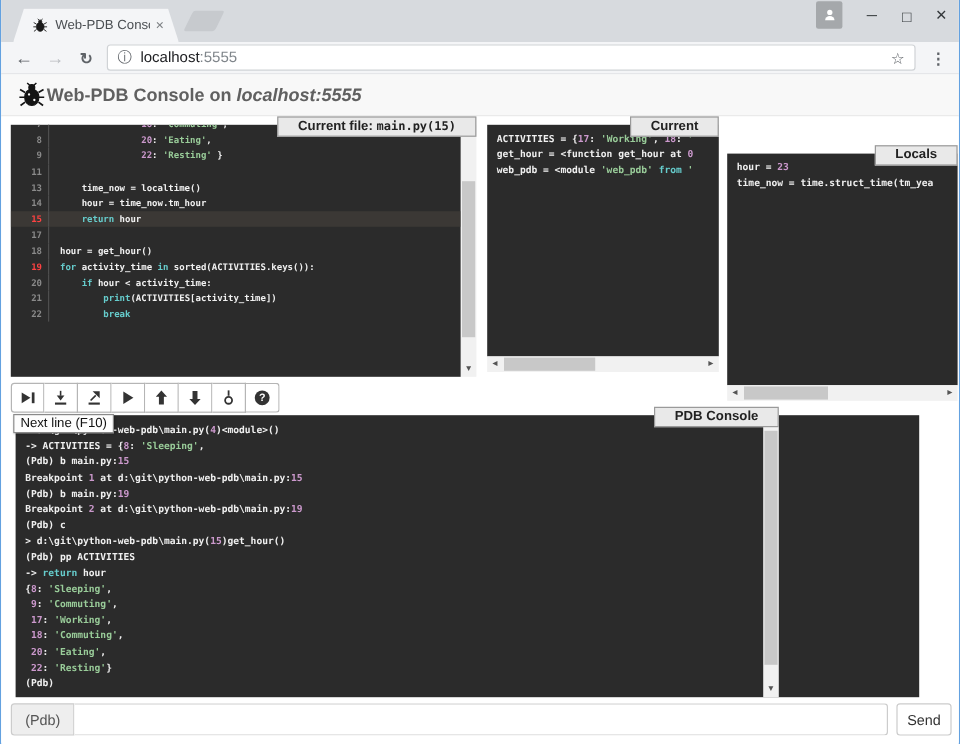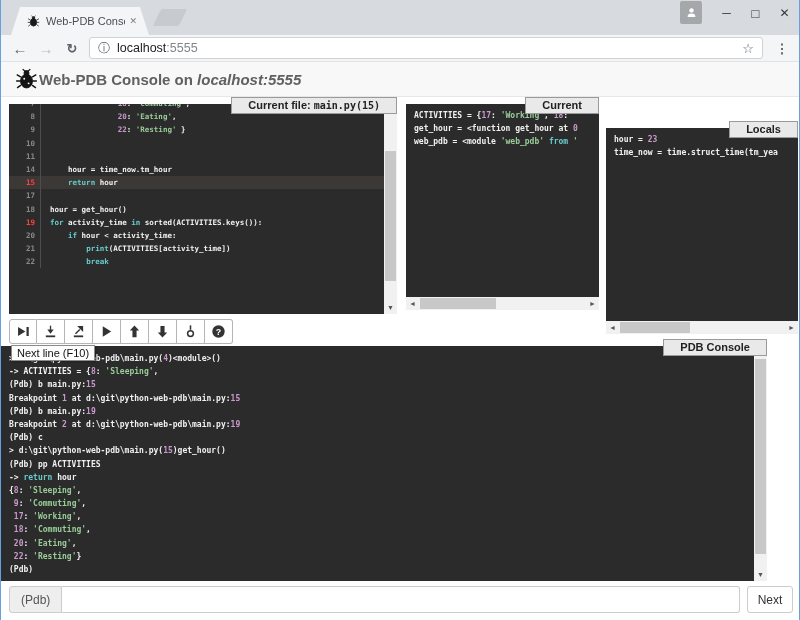--- a/index.html
+++ b/index.html
@@ -143,26 +143,26 @@
             </div>
             <div class="crow">
               <span class="gut">8</span>
               <span class="ctext"><span class="tok-pl">               </span><span class="tok-nu">20</span><span class="tok-pl">: </span><span class="tok-st">'Eating'</span><span class="tok-pl">,</span></span>
             </div>
             <div class="crow">
               <span class="gut">9</span>
               <span class="ctext"><span class="tok-pl">               </span><span class="tok-nu">22</span><span class="tok-pl">: </span><span class="tok-st">'Resting'</span><span class="tok-pl"> }</span></span>
             </div>
             <div class="crow">
-              <span class="gut">10</span>
-              <span class="ctext"></span>
-            </div>
-            <div class="crow">
               <span class="gut">11</span>
               <span class="ctext"></span>
+            </div>
+            <div class="crow">
+              <span class="gut">13</span>
+              <span class="ctext"><span class="tok-pl">    time_now = localtime()</span></span>
             </div>
             <div class="crow">
               <span class="gut">14</span>
               <span class="ctext"><span class="tok-pl">    hour = time_now.tm_hour</span></span>
             </div>
             <div class="crow current">
               <span class="gut red">15</span>
               <span class="ctext"><span class="tok-pl">    </span><span class="tok-kw">return</span><span class="tok-pl"> hour</span></span>
             </div>
             <div class="crow">
@@ -274,21 +274,21 @@
       <div class="tbtn">
         <svg width="15" height="15" viewBox="0 0 16 16">
             <circle cx="8" cy="8" r="6.6" fill="#333"></circle>
             <text x="8" y="11.2" text-anchor="middle" font-size="9.5" font-weight="bold" fill="#fff" font-family="Liberation Sans,sans-serif">?</text>
           </svg>
       </div>
     </div>
 
     <div class="tooltip">Next line (F10)</div>
 
-    <div class="panelwrap" style="left:0;top:249px;width:766px;height:235px;">
+    <div class="panelwrap" style="left:12px;top:249px;width:636px;height:235px;">
       <div class="panel-label">PDB Console</div>
       <div class="dark" style="left:0;top:0;width:753px;height:235px;">
         <div style="padding:6px 0 0 8px;">
             <div class="trow"><span class="tok-pl">&gt; d:\git\python-web-pdb\main.py(</span><span class="tok-nu">4</span><span class="tok-pl">)&lt;module&gt;()</span></div>
             <div class="trow"><span class="tok-pl">-&gt; ACTIVITIES = {</span><span class="tok-nu">8</span><span class="tok-pl">: </span><span class="tok-st">'Sleeping'</span><span class="tok-pl">,</span></div>
             <div class="trow"><span class="tok-pl">(Pdb) b main.py:</span><span class="tok-nu">15</span></div>
             <div class="trow"><span class="tok-pl">Breakpoint </span><span class="tok-nu">1</span><span class="tok-pl"> at d:\git\python-web-pdb\main.py:</span><span class="tok-nu">15</span></div>
             <div class="trow"><span class="tok-pl">(Pdb) b main.py:</span><span class="tok-nu">19</span></div>
             <div class="trow"><span class="tok-pl">Breakpoint </span><span class="tok-nu">2</span><span class="tok-pl"> at d:\git\python-web-pdb\main.py:</span><span class="tok-nu">19</span></div>
             <div class="trow"><span class="tok-pl">(Pdb) c</span></div>
@@ -307,17 +307,17 @@
       <div class="vscroll" style="right:0;height:235px;">
         <div class="sarrow" style="top:0;">▲</div>
         <div class="vthumb" style="top:13px;height:195px;"></div>
         <div class="sarrow" style="bottom:0;">▼</div>
       </div>
     </div>
 
     <div class="inputbar">
       <div class="prompt-addon">(Pdb)</div>
       <input class="cmd-input" type="text" value="" style="">
-      <button class="send-btn">Next</button>
+      <button class="send-btn">Send</button>
     </div>
 
   </div>
 </div>
 
 </body></html>

